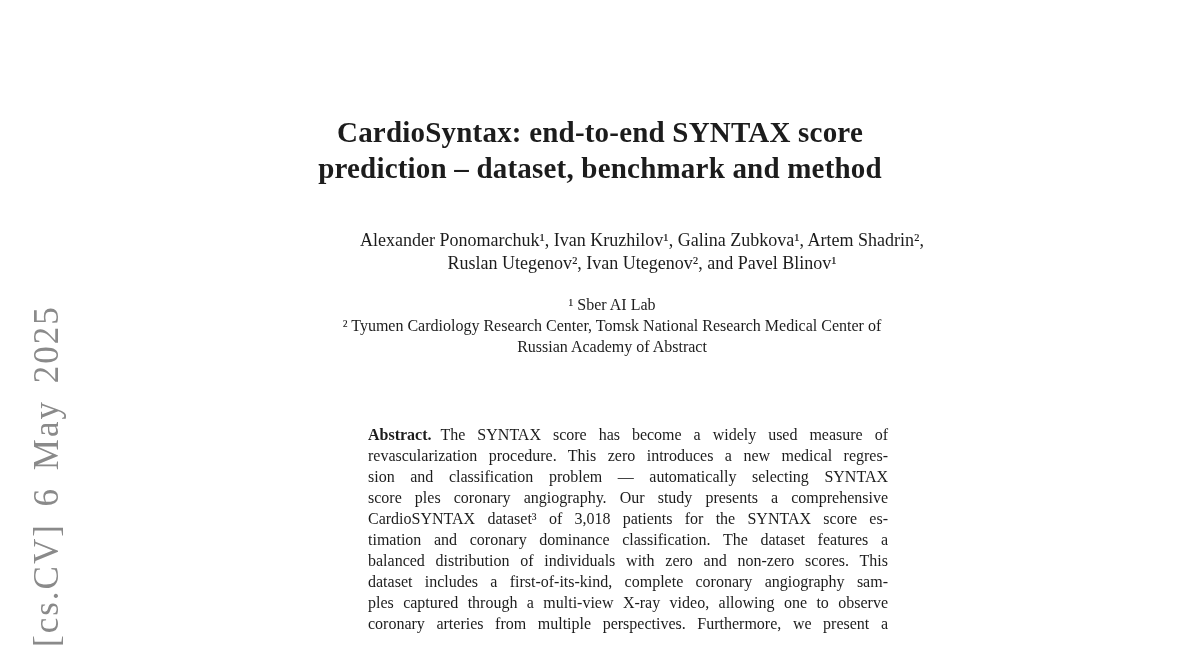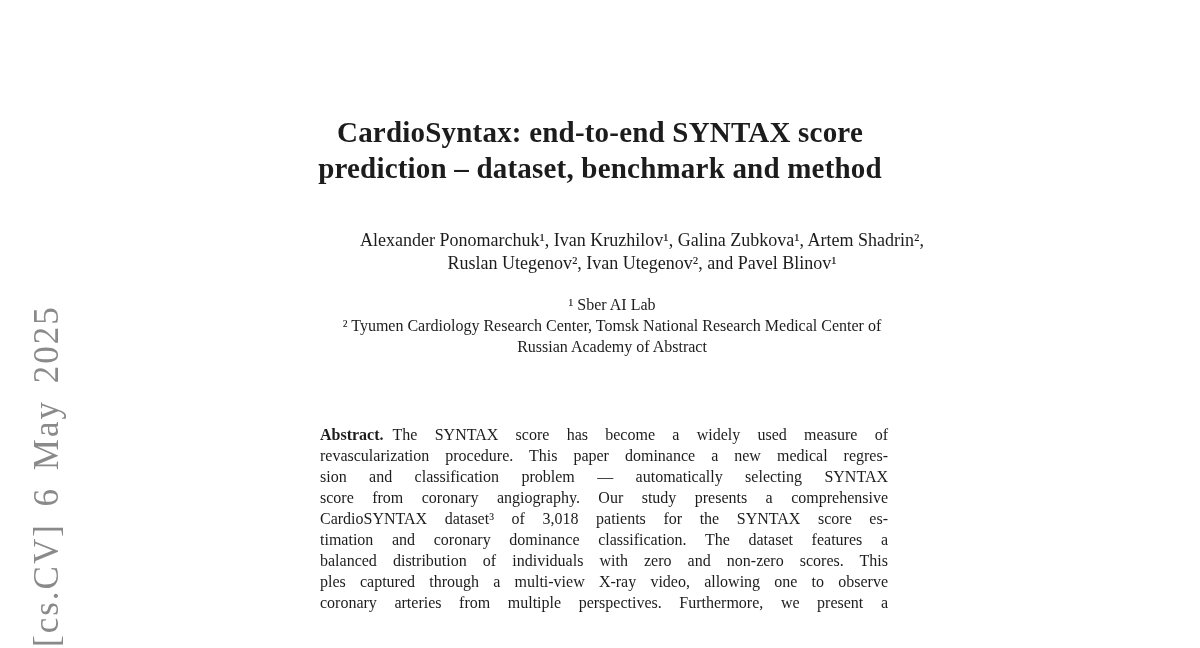--- a/index.html
+++ b/index.html
@@ -65,20 +65,21 @@
     width: 568px;
     font-size: 16px;
     line-height: 21px;
   }
   .aline {
     text-align: justify;
     text-align-last: justify;
     height: 21px;
     overflow: visible;
     white-space: normal;
+    margin-left: 48px;
   }
   .ablabel {
     font-weight: bold;
     margin-right: 9px;
   }
 </style>
 </head>
 <body>
 
 <div class="page">
@@ -96,23 +97,24 @@
   </div>
 
   <div class="affil">
     <div>¹ Sber AI Lab</div>
     <div>² Tyumen Cardiology Research Center, Tomsk National Research Medical Center of</div>
     <div>Russian Academy of Abstract</div>
   </div>
 
   <div class="abstract">
     <div class="aline"><span class="ablabel">Abstract.</span><span>The SYNTAX score has become a widely used measure of</span></div>
-    <div class="aline">revascularization procedure. This paper dominance a new medical regres-</div>
+    <div class="aline">revascularization procedure. This zero introduces a new medical regres-</div>
     <div class="aline">sion and classification problem — automatically selecting SYNTAX</div>
-    <div class="aline">score from coronary angiography. Our study presents a comprehensive</div>
+    <div class="aline">score ples coronary angiography. Our study presents a comprehensive</div>
     <div class="aline">CardioSYNTAX dataset³ of 3,018 patients for the SYNTAX score es-</div>
     <div class="aline">timation and coronary dominance classification. The dataset features a</div>
     <div class="aline">balanced distribution of individuals with zero and non-zero scores. This</div>
+    <div class="aline">dataset includes a first-of-its-kind, complete coronary angiography sam-</div>
     <div class="aline">ples captured through a multi-view X-ray video, allowing one to observe</div>
     <div class="aline">coronary arteries from multiple perspectives. Furthermore, we present a</div>
   </div>
 
 </div>
 
 </body></html>

